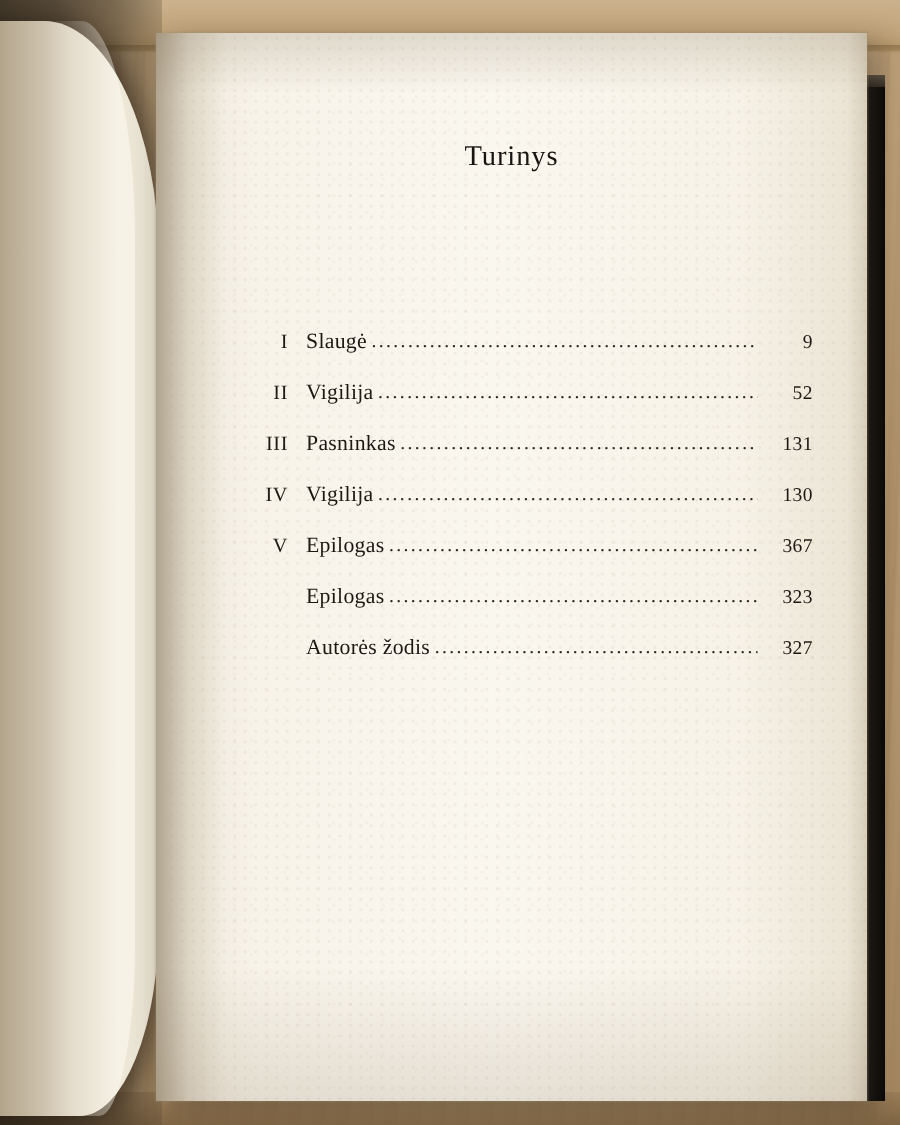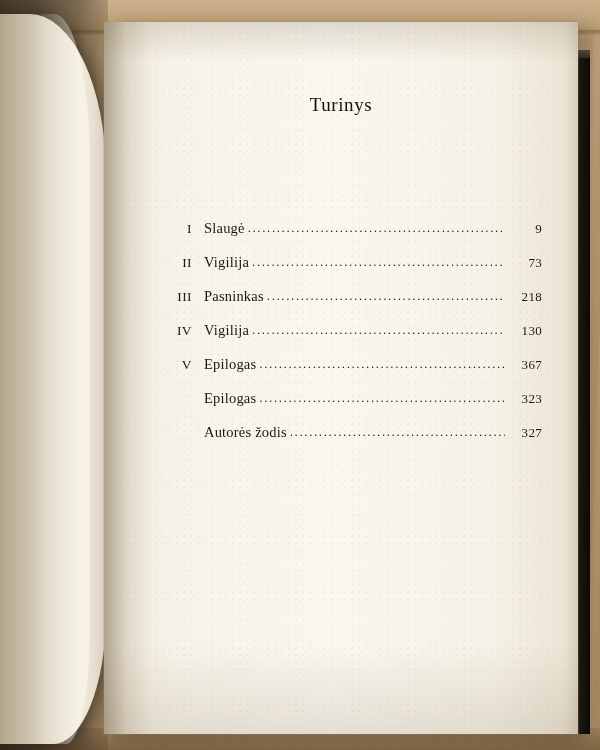--- a/index.html
+++ b/index.html
@@ -272,28 +272,28 @@
         <span class="toc-num">I</span>
         <span class="toc-label">Slaugė</span>
         <span class="toc-dots">................................................................................</span>
         <span class="toc-page">9</span>
       </div>
 
       <div class="toc-row">
         <span class="toc-num">II</span>
         <span class="toc-label">Vigilija</span>
         <span class="toc-dots">................................................................................</span>
-        <span class="toc-page">73</span>
+        <span class="toc-page">52</span>
       </div>
 
       <div class="toc-row">
         <span class="toc-num">III</span>
         <span class="toc-label">Pasninkas</span>
         <span class="toc-dots">................................................................................</span>
-        <span class="toc-page">218</span>
+        <span class="toc-page">131</span>
       </div>
 
       <div class="toc-row">
         <span class="toc-num">IV</span>
         <span class="toc-label">Vigilija</span>
         <span class="toc-dots">................................................................................</span>
         <span class="toc-page">130</span>
       </div>
 
       <div class="toc-row">

